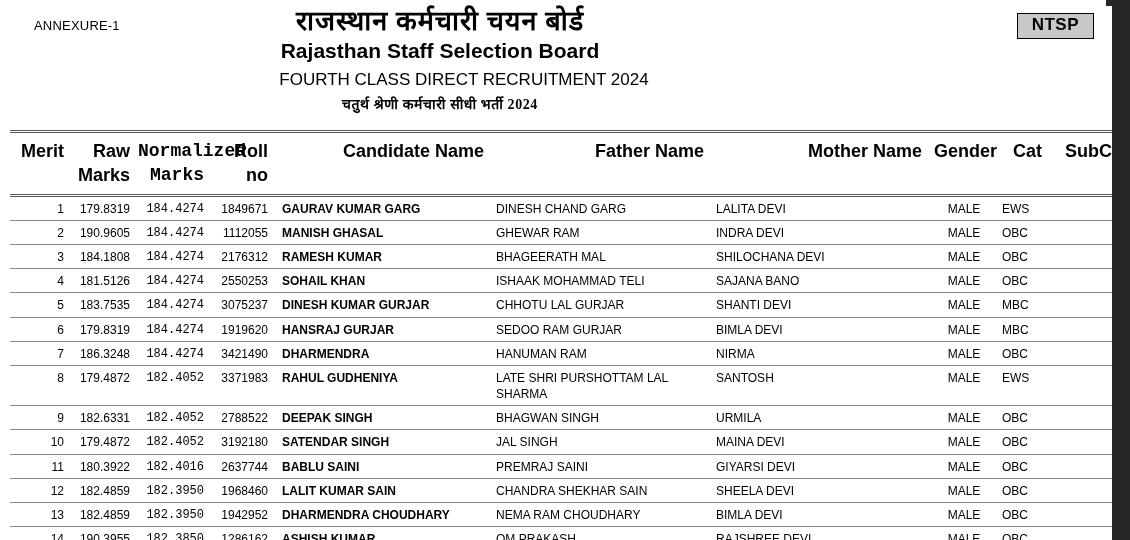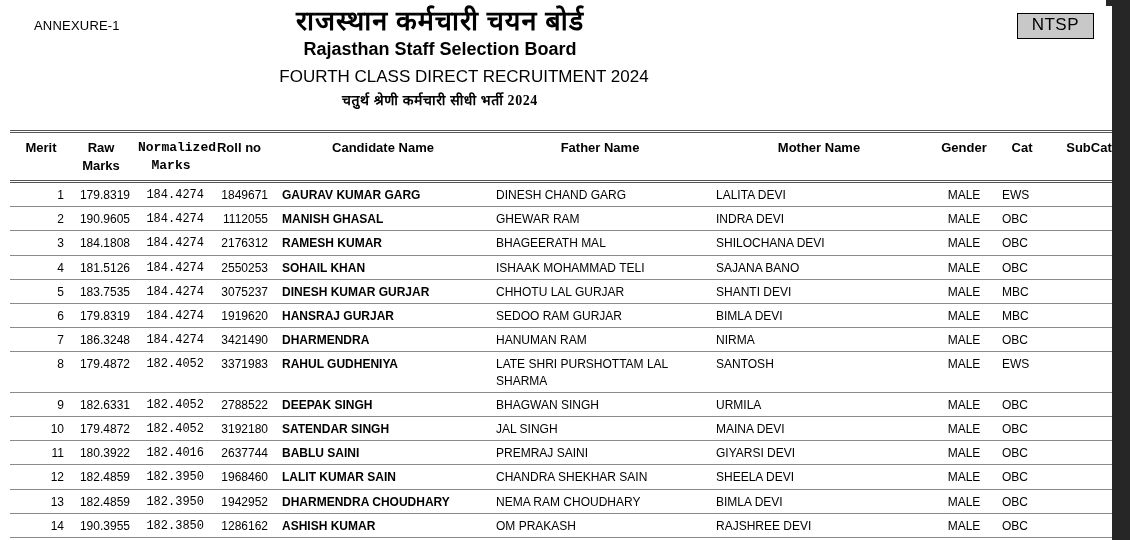--- a/index.html
+++ b/index.html
@@ -57,41 +57,41 @@
     margin-top: 6px;
   }
   #ntsp-badge {
     position: absolute;
     right: 18px;
     top: 13px;
     background: #c8c8c8;
     border: 1.5px solid #000000;
     padding: 1px 14px 3px 14px;
     font-size: 17px;
-    font-weight: normal;
+    font-weight: bold;
     letter-spacing: .5px;
     line-height: 1.2;
   }
   #title-block {
     position: absolute;
     left: 0;
     top: 0;
     width: 880px;
     text-align: center;
   }
   .t-hindi-main {
     font-family: "Liberation Serif", "DejaVu Serif", serif;
     font-size: 27px;
     font-weight: bold;
     letter-spacing: 1px;
     line-height: 1.15;
     padding-top: 6px;
   }
   .t-eng-bold {
-    font-size: 18px;
+    font-size: 21px;
     font-weight: bold;
     line-height: 1.25;
     padding-top: 1px;
   }
   .t-eng-big {
     font-size: 17px;
     font-weight: normal;
     line-height: 1.4;
     padding-top: 4px;
     margin-left: 48px;
@@ -113,23 +113,23 @@
 
   
   #merit-table {
     border-collapse: collapse;
     width: 1092px;
     margin-left: 10px;
     table-layout: fixed;
     font-size: 12px;
   }
   #merit-table thead th {
-    font-size: 13px;
-    font-weight: bold;
-    text-align: center;
+    font-size: 18px;
+    font-weight: bold;
+    text-align: right;
     vertical-align: top;
     padding: 6px 4px 6px 4px;
     border-top: 3px double #555555;
     border-bottom: 3px double #555555;
     line-height: 1.35;
     white-space: normal;
   }
   #merit-table tbody td {
     padding: 4px 4px 3px 4px;
     border-bottom: 1px solid #8a8a8a;

